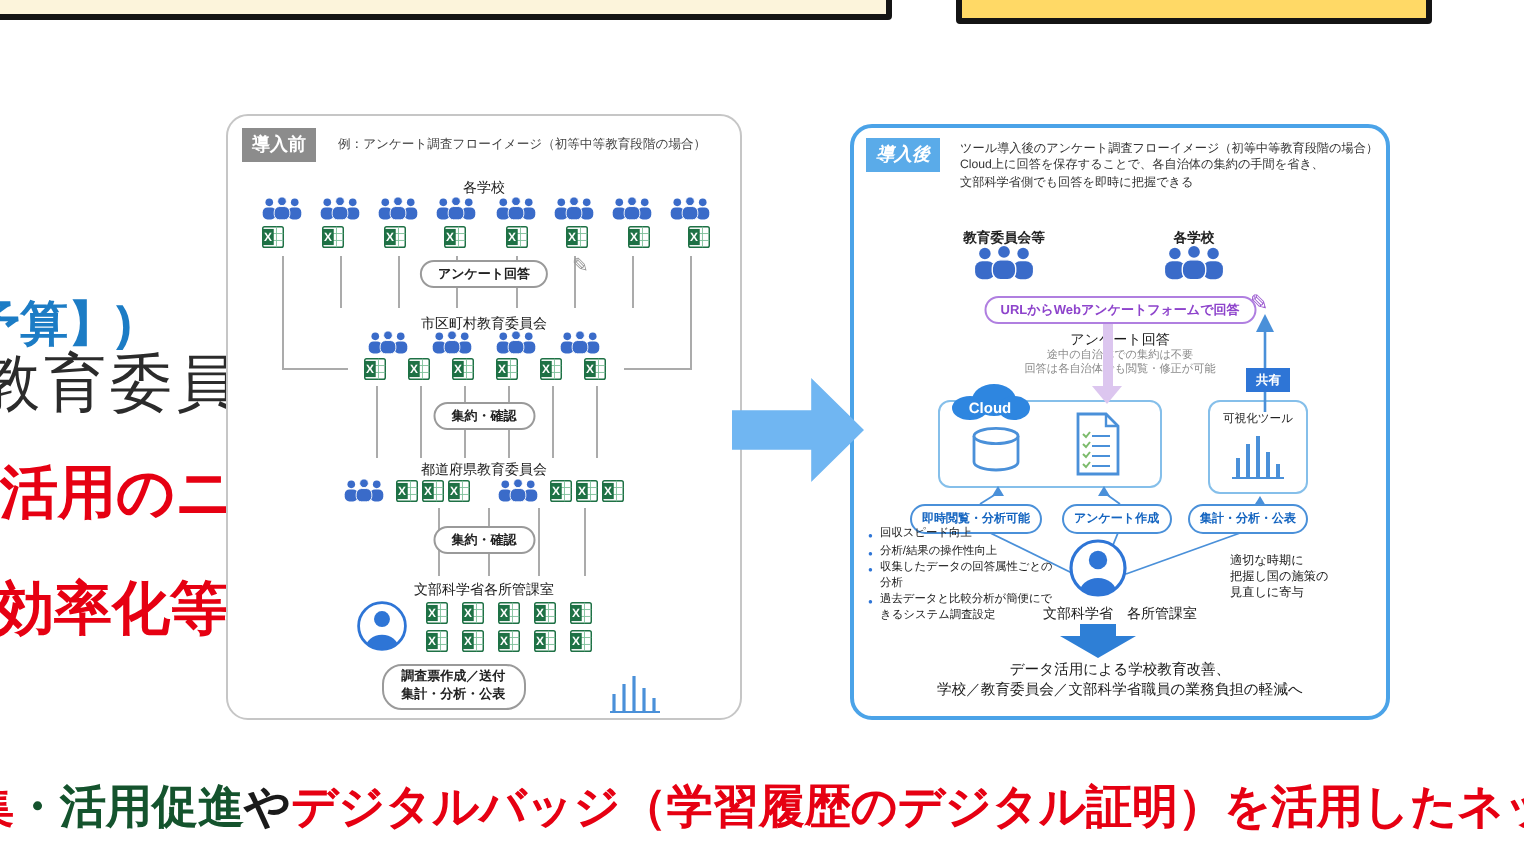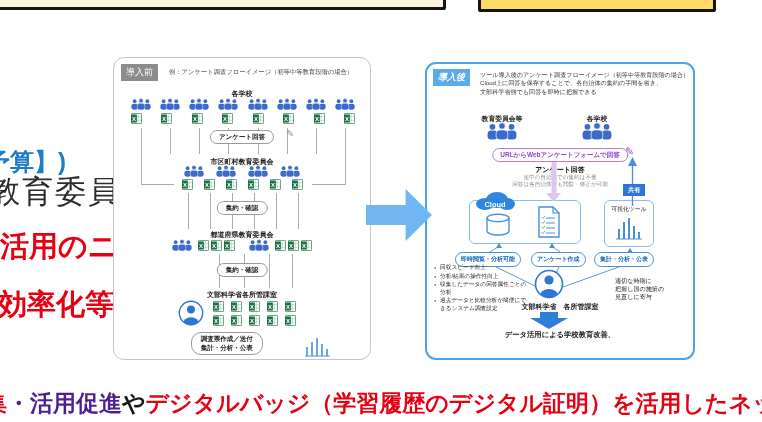--- a/index.html
+++ b/index.html
@@ -11,25 +11,25 @@
   .banner{position:absolute;border:3px solid #141414;border-radius:2px;z-index:1;}
   
   .frag{position:absolute;white-space:nowrap;z-index:0;font-weight:bold;}
   
   .panel{position:absolute;background:#fff;border-radius:11px;z-index:2;}
   .panelL{left:113px;top:57px;width:258px;height:303px;border:1.5px solid #C6C6C6;}
   .panelR{left:425px;top:62px;width:270px;height:298px;border:2px solid #4BA3E8;}
   .bigarrow{position:absolute;left:366px;top:189px;width:66px;height:52px;background:#70B6F2;z-index:3;
     clip-path:polygon(0 31%,60% 31%,60% 0,100% 50%,60% 100%,60% 69%,0 69%);}
   
-  .badgeGray{background:#8C8C8C;color:#fff;font-weight:normal;font-size:9px;padding:2px 5px;}
+  .badgeGray{background:#8C8C8C;color:#fff;font-weight:bold;font-size:9px;padding:2px 5px;}
   .badgeBlue{background:#5AABE9;color:#fff;font-weight:bold;font-size:9px;padding:2px 5px;}
   .badgeShare{background:#2E75D6;color:#fff;font-weight:bold;font-size:6.2px;padding:1.5px 5px;z-index:4;}
   
-  .lbl{position:absolute;left:0;right:0;text-align:center;font-weight:bold;font-size:7px;color:#1a1a1a;z-index:2;}
+  .lbl{position:absolute;left:0;right:0;text-align:center;font-weight:normal;font-size:7px;color:#1a1a1a;z-index:2;}
   .ovalG{position:absolute;left:50%;transform:translateX(-50%);background:#fff;border:1px solid #9a9a9a;
          border-radius:10px;font-size:6.5px;font-weight:600;color:#222;padding:1.5px 8px;white-space:nowrap;z-index:2;}
   .ovalP{position:absolute;left:50%;transform:translateX(-50%);background:#fff;border:1.2px solid #B07FE0;
          border-radius:10px;font-size:6.5px;font-weight:bold;color:#8E44CC;padding:1.5px 7px;white-space:nowrap;z-index:2;}
   .ovalB{position:absolute;background:#fff;border:1.2px solid #4A90D9;border-radius:9px;
          font-size:6px;font-weight:bold;color:#1565C0;padding:2px 5px;white-space:nowrap;z-index:4;}
   .bluebox{position:absolute;background:#fff;border:1px solid #85BFEA;border-radius:6px;z-index:2;}
   
   .vl{position:absolute;width:1px;background:#ABABAB;z-index:1;}
   .hl{position:absolute;height:1px;background:#ABABAB;z-index:1;}
@@ -47,21 +47,21 @@
 
 <div class="banner" style="left:-10px;top:-28px;width:456px;height:38px;background:#FCF4DB;"></div>
 <div class="banner" style="left:478px;top:-24px;width:238px;height:36px;background:#FFD966;"></div>
 
 <div class="frag" style="left:-14px;top:146px;font-size:24px;color:#1C7CC5;">予算】)</div>
 <div class="frag" style="left:-11px;top:171px;font-size:31px;color:#2b2b2b;font-weight:400;letter-spacing:2px;">教育委員会</div>
 <div class="frag" style="left:0;top:227px;font-size:29px;color:#E60012;">活用のニー</div>
 <div class="frag" style="left:-2px;top:285px;font-size:29px;color:#E60012;">効率化等を</div>
 
 <div class="frag" style="left:-16px;top:388px;font-size:23px;">
-  <span style="color:#E60012;">集</span><span style="color:#4c1d95;">・活用促進</span><span style="color:#1a1a1a;">や</span><span style="color:#E60012;">デジタルバッジ（学習履歴のデジタル証明）を活用したネッ</span>
+  <span style="color:#E60012;">集</span><span style="color:#14532d;">・活用促進</span><span style="color:#1a1a1a;">や</span><span style="color:#E60012;">デジタルバッジ（学習履歴のデジタル証明）を活用したネッ</span>
 </div>
 
 <div class="panel panelL">
   <div class="abs badgeGray" style="left:7px;top:6px;">導入前</div>
   <div class="abs" style="left:55px;top:10px;font-size:6.3px;color:#444;">例：アンケート調査フローイメージ（初等中等教育段階の場合）</div>
 
   <div class="lbl" style="top:31px;">各学校</div>
   <div class="abs irow" style="left:17px;top:40px;width:224px;justify-content:space-between;">
       <svg class="pp" viewBox="0 0 22 13" xmlns="http://www.w3.org/2000/svg">
   <g fill="#3A6BC9">
@@ -665,13 +665,14 @@
       </clipPath>
     <g clip-path="url(#pc2)">
       <circle cx="15" cy="11" r="4.6" fill="#2E75D6"></circle>
       <path d="M5.5,28 a9.5,8 0 0 1 19,0 z" fill="#2E75D6"></path>
     </g>
   </svg>
 
   <div class="lbl" style="top:238px;">文部科学省　各所管課室</div>
 
   <div class="lbl" style="top:266px;font-size:7.3px;">データ活用による学校教育改善、</div>
+  <div class="lbl" style="top:276px;font-size:7.3px;">学校／教育委員会／文部科学省職員の業務負担の軽減へ</div>
 </div>
 
 </body></html>

